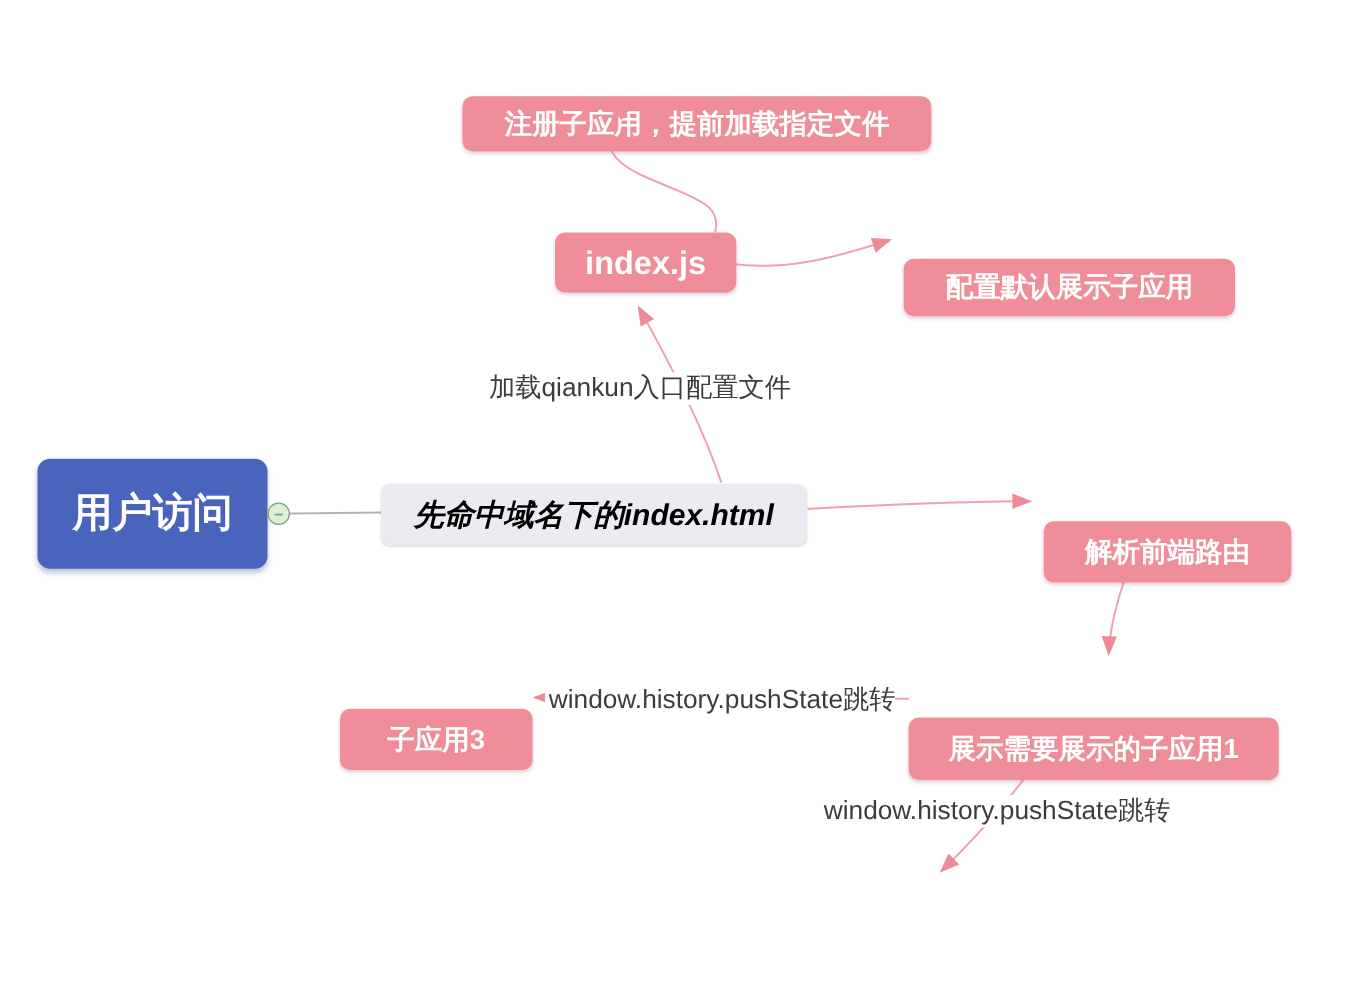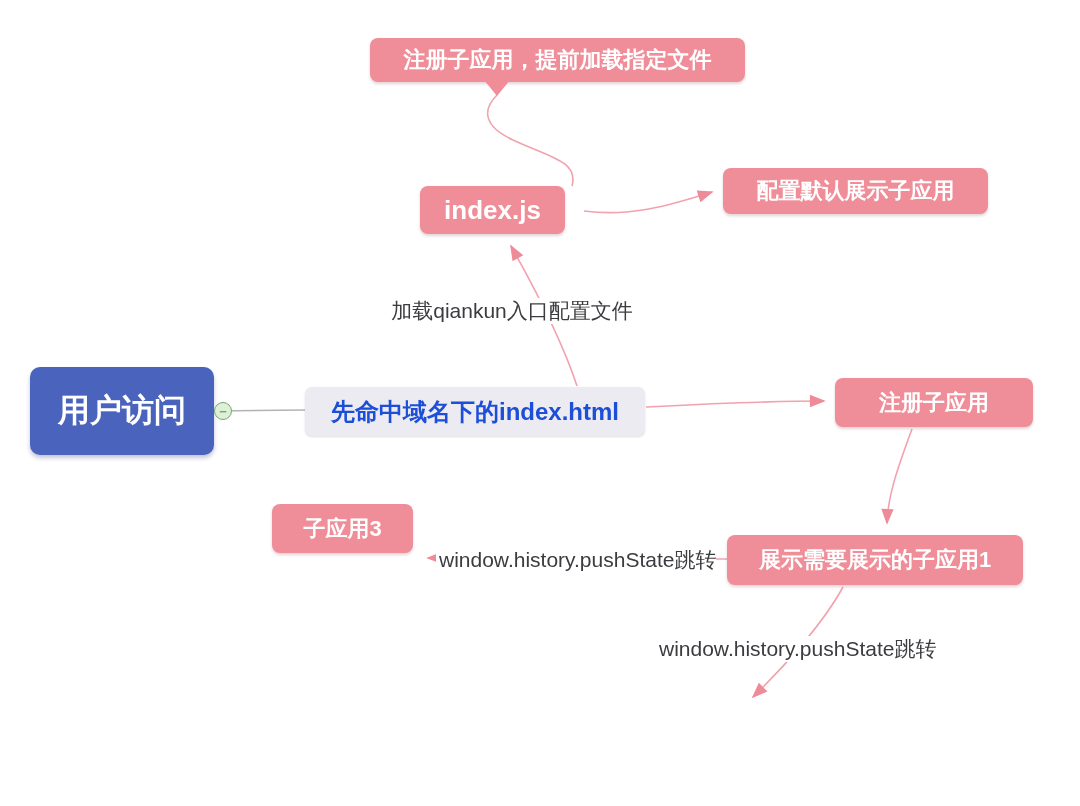--- a/index.html
+++ b/index.html
@@ -20,42 +20,43 @@
     position:absolute;z-index:2;display:flex;align-items:center;justify-content:center;
     border-radius:8px;font-weight:bold;color:#fff;white-space:nowrap;
     box-shadow:0 2px 3px rgba(150,100,110,.28);
   }
   .pink{background:var(--pink);}
   .blue{
     background:var(--blue);border-radius:10px;
     box-shadow:0 3px 4px rgba(80,90,140,.35);
   }
   .gray{
-    background:var(--gray-node);color:#1d4ed8;border-radius:7px;
+    background:var(--gray-node);color:#000000;border-radius:7px;
     box-shadow:0 1px 2px rgba(120,120,140,.25);
+    font-style:italic;
   }
   .callout-tail{
     position:absolute;left:484px;top:80px;width:0;height:0;z-index:2;
     border-left:13px solid transparent;border-right:13px solid transparent;
     border-top:16px solid var(--pink);
   }
   .edge-label{
     position:absolute;z-index:3;background:#fff;color:var(--label-text);
     font-weight:400;font-size:21px;line-height:26px;text-align:center;white-space:nowrap;
     padding:0 3px;
   }
   .toggle{
     position:absolute;left:214px;top:402px;width:18px;height:18px;z-index:2;
     border:1.5px solid var(--toggle-green-stroke);border-radius:50%;
     background:var(--toggle-green-fill);box-sizing:border-box;
     display:flex;align-items:center;justify-content:center;
     color:var(--toggle-green-stroke);font-size:13px;font-weight:bold;line-height:1;
     cursor:pointer;
   }
-  .f22{font-size:22px;} .f24{font-size:24px;} .f26{font-size:26px;} .f32{font-size:32px;}
+  .f22{font-size:22px;margin-top:39px;} .f24{font-size:24px;} .f26{font-size:26px;} .f32{font-size:32px;}
 </style>
 </head>
 <body>
 
 <div class="canvas">
 
   <svg class="edges" width="1080" height="806">
     <defs>
       <marker id="arrow" viewBox="0 0 10 8" refX="8.5" refY="4" markerWidth="11" markerHeight="9" orient="auto-start-reverse">
         <path class="arrow-head" d="M0.5,0.5 L9.5,4 L0.5,7.5 Z"></path>
@@ -69,49 +70,49 @@
     <path class="edge" d="M 912 429 C 900 462, 888 493, 887 523" marker-end="url(#arrow)"></path>
     <path class="edge" d="M 727 559 C 640 559, 520 558, 428 558" marker-end="url(#arrow)"></path>
     <path class="edge" d="M 843 587 C 824 622, 786 665, 753 697" marker-end="url(#arrow)"></path>
   </svg>
 
   <div class="node pink f22" style="left:370px;top:38px;width:375px;height:44px;">
     <span>注册子应用，提前加载指定文件</span>
   </div>
   <div class="callout-tail"></div>
 
-  <div class="node pink f26" style="left:420px;top:186px;width:145px;height:48px;">
+  <div class="node pink f26" style="left:444px;top:186px;width:145px;height:48px;">
     <span>index.js</span>
   </div>
 
   <div class="node blue f32" style="left:30px;top:367px;width:184px;height:88px;">
     <span>用户访问</span>
   </div>
 
   <div class="node pink f22" style="left:723px;top:168px;width:265px;height:46px;">
     <span>配置默认展示子应用</span>
   </div>
 
   <div class="toggle">
     <span>−</span>
   </div>
 
   <div class="node gray f24" style="left:305px;top:387px;width:340px;height:49px;">
     <span>先命中域名下的index.html</span>
   </div>
 
   <div class="node pink f22" style="left:835px;top:378px;width:198px;height:49px;">
-    <span>注册子应用</span>
+    <span>解析前端路由</span>
   </div>
 
   <div class="node pink f22" style="left:727px;top:535px;width:296px;height:50px;">
     <span>展示需要展示的子应用1</span>
   </div>
 
-  <div class="node pink f22" style="left:272px;top:504px;width:141px;height:49px;">
+  <div class="node pink f22" style="left:272px;top:528px;width:154px;height:49px;">
     <span>子应用3</span>
   </div>
 
 
   <div class="edge-label" style="left:373px;top:298px;width:272px;">加载qiankun入口配置文件</div>
 
   <div class="edge-label" style="left:436px;top:547px;width:274px;">window.history.pushState跳转</div>
 
   <div class="edge-label" style="left:656px;top:636px;width:268px;">window.history.pushState跳转</div>
 

